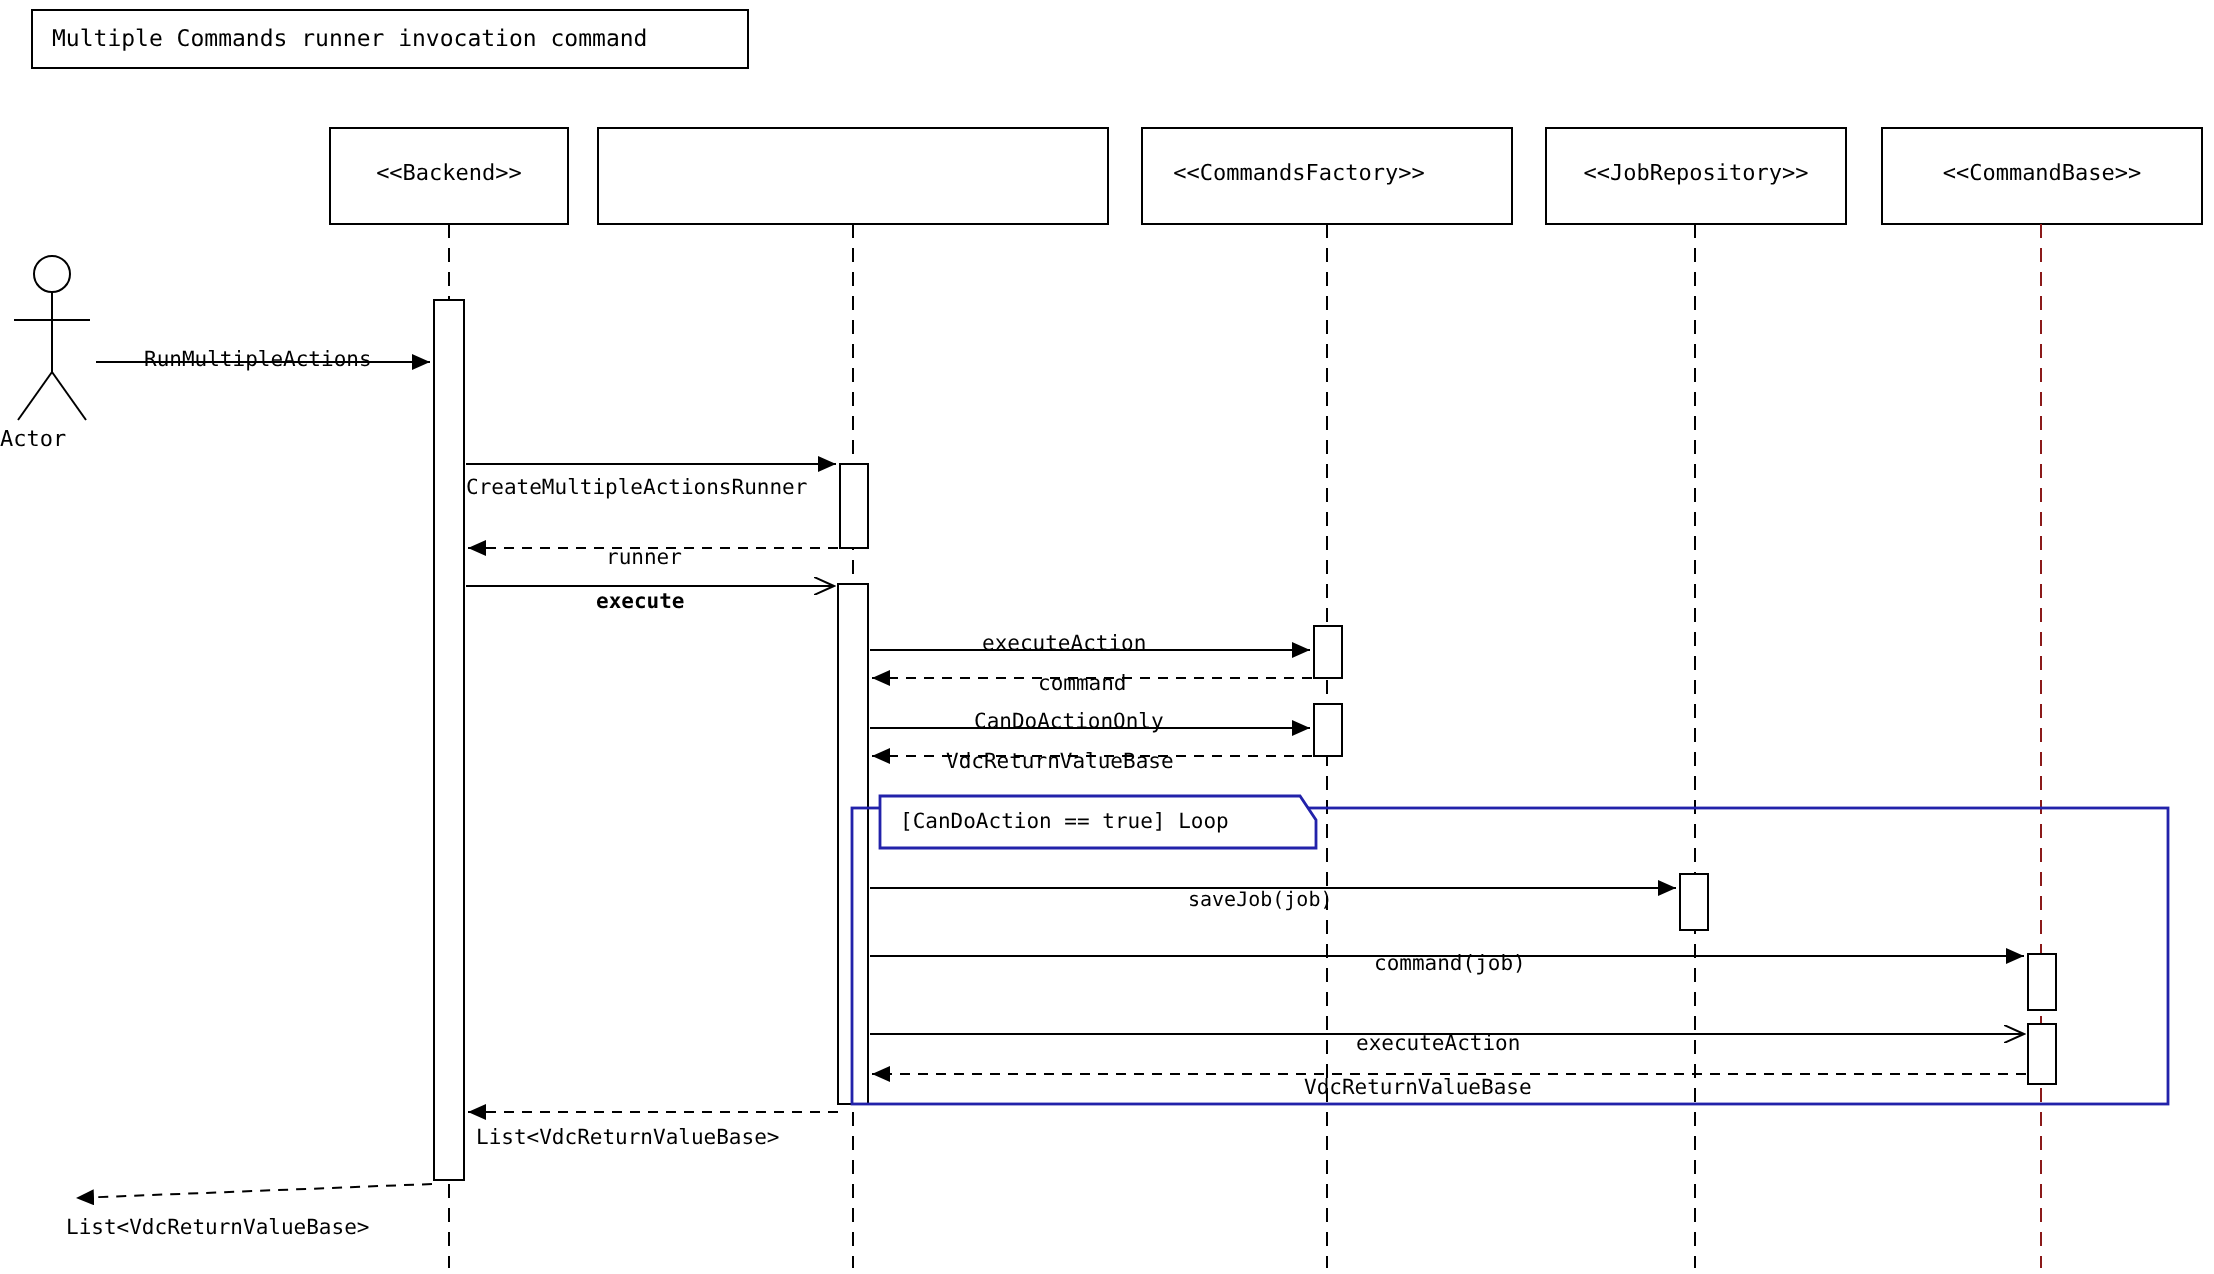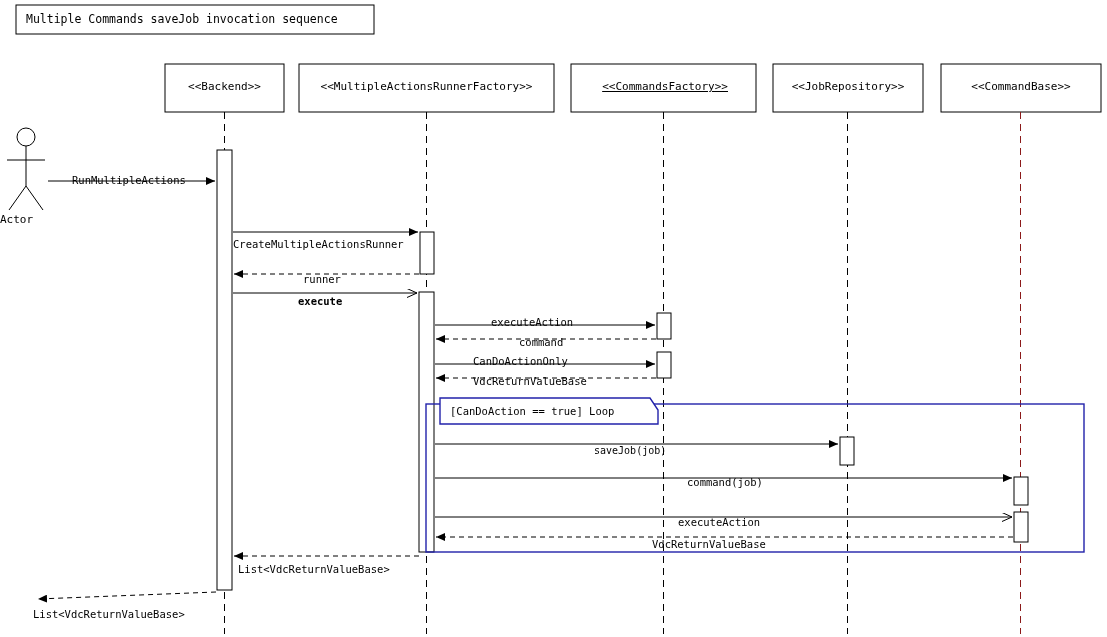--- a/index.html
+++ b/index.html
@@ -140,37 +140,36 @@
 
     <line x1="1013" y1="537" x2="436" y2="537" class="dasharrow" marker-end="url(#arrHead)"></line>
 
     <line x1="419" y1="556" x2="234" y2="556" class="dasharrow" marker-end="url(#arrHead)"></line>
 
     <line x1="216" y1="592" x2="38" y2="599" class="dasharrow" marker-end="url(#arrHead)"></line>
   </svg>
 
   <div style="position:absolute; left:0; top:0; width:1107px; height:637px;">
 
-    <div style="position:absolute; left:26px; top:12px; font-size:11.5px;">Multiple Commands saveJob invocation sequence</div>
+    <div style="position:absolute; left:26px; top:12px; font-size:11.5px;">Multiple Commands runner invocation command</div>
 
     <div style="position:absolute; left:165px; top:80px; width:119px; text-align:center; font-size:11px;">&lt;&lt;Backend&gt;&gt;</div>
-    <div style="position:absolute; left:299px; top:80px; width:255px; text-align:center; font-size:11px;">&lt;&lt;MultipleActionsRunnerFactory&gt;&gt;</div>
-    <div style="position:absolute; left:571px; top:80px; width:157px; text-align:right; font-size:11px;text-decoration:underline;">&lt;&lt;CommandsFactory&gt;&gt;</div>
+    <div style="position:absolute; left:571px; top:80px; width:157px; text-align:center; font-size:11px;">&lt;&lt;CommandsFactory&gt;&gt;</div>
     <div style="position:absolute; left:773px; top:80px; width:150px; text-align:center; font-size:11px;">&lt;&lt;JobRepository&gt;&gt;</div>
     <div style="position:absolute; left:941px; top:80px; width:160px; text-align:center; font-size:11px;">&lt;&lt;CommandBase&gt;&gt;</div>
 
     <div style="position:absolute; left:0px; top:213px; width:52px; font-size:11px;">Actor</div>
 
     <div style="position:absolute; left:72px; top:174px; font-size:10.5px;">RunMultipleActions</div>
     <div style="position:absolute; left:233px; top:238px; font-size:10.5px;">CreateMultipleActionsRunner</div>
     <div style="position:absolute; left:303px; top:273px; font-size:10.5px;">runner</div>
     <div style="position:absolute; left:298px; top:295px; font-size:10.5px;font-weight:bold;">execute</div>
     <div style="position:absolute; left:491px; top:316px; font-size:10.5px;">executeAction</div>
     <div style="position:absolute; left:519px; top:336px; font-size:10.5px;">command</div>
-    <div style="position:absolute; left:473px; top:355px; font-size:10.5px;">CanDoActionOnly</div>
+    <div style="position:absolute; left:487px; top:355px; font-size:10.5px;">CanDoActionOnly</div>
     <div style="position:absolute; left:473px; top:375px; font-size:10.5px;">VdcReturnValueBase</div>
     <div style="position:absolute; left:594px; top:445px; font-size:10px;">saveJob(job)</div>
     <div style="position:absolute; left:687px; top:476px; font-size:10.5px;">command(job)</div>
     <div style="position:absolute; left:678px; top:516px; font-size:10.5px;">executeAction</div>
     <div style="position:absolute; left:652px; top:538px; font-size:10.5px;">VdcReturnValueBase</div>
     <div style="position:absolute; left:238px; top:563px; font-size:10.5px;">List&lt;VdcReturnValueBase&gt;</div>
     <div style="position:absolute; left:33px; top:608px; font-size:10.5px;">List&lt;VdcReturnValueBase&gt;</div>
 
     <div style="position:absolute; left:450px; top:405px; font-size:10.5px;">[CanDoAction == true] Loop</div>
 

